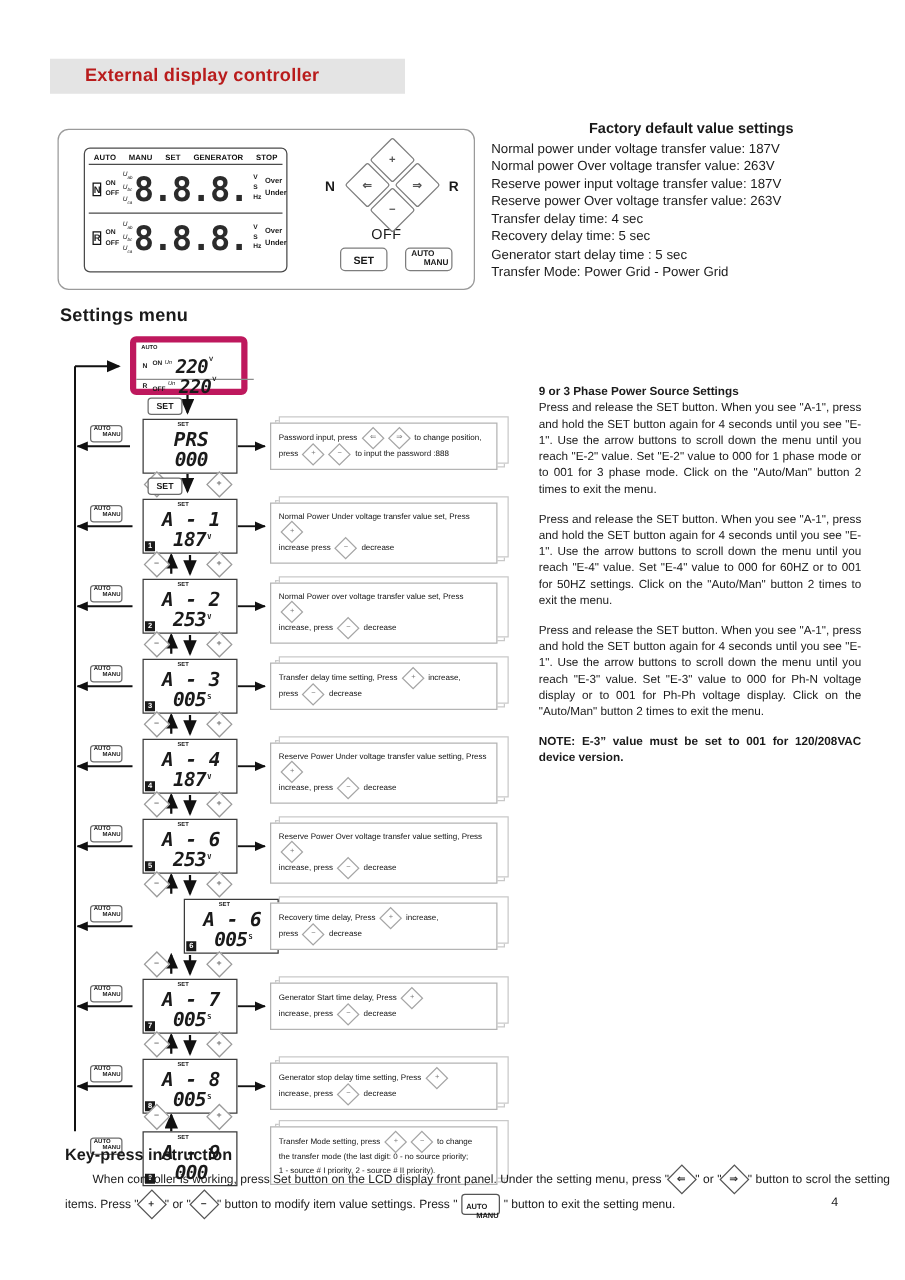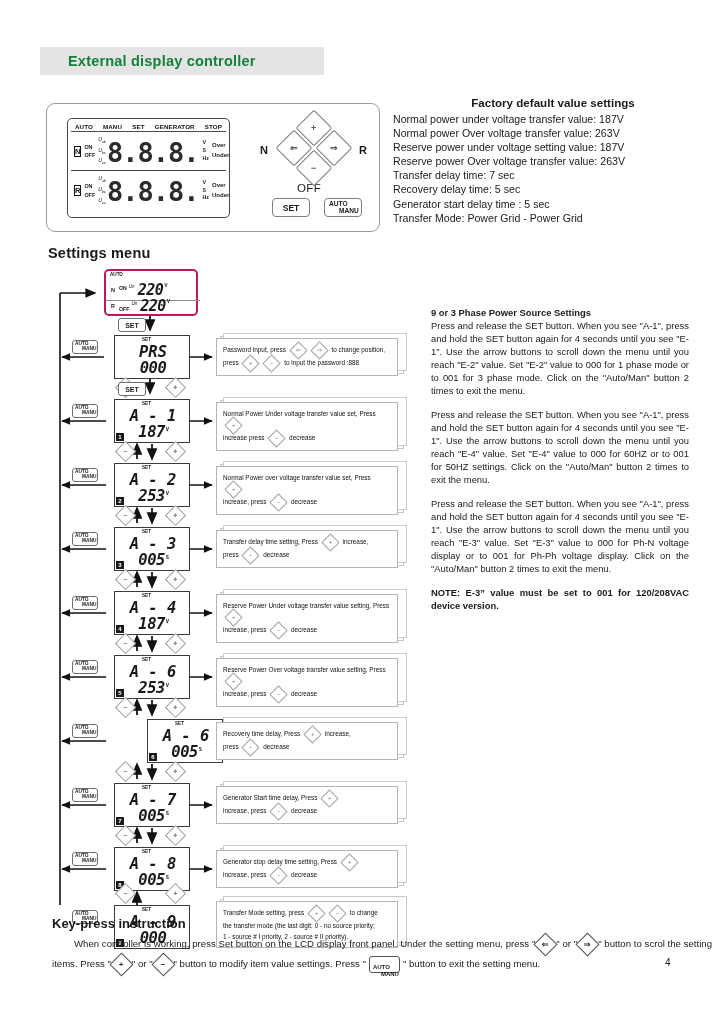--- a/index.html
+++ b/index.html
@@ -14,21 +14,21 @@
   }
 
   
   #title-banner {
     position:absolute; left:40px; top:47px; width:284px; height:28px;
     background:#e4e4e4;
     display:flex; align-items:center;
   }
   #title-banner .t {
     font-size:14.5px; font-weight:bold; letter-spacing:.2px;
-    padding-left:28px; color:#15803d;
+    padding-left:28px; color:#b91c1c;
   }
 
   
   #controller-panel {
     position:absolute; left:46px; top:103px; width:334px; height:129px;
     border:1.2px solid #9a9a9a; border-radius:9px; background:#fff;
   }
   .lcd-box {
     position:absolute; left:20px; top:14px; width:163px; height:100px;
     border:1.3px solid #4a4a4a; border-radius:5px; background:#fff;
@@ -105,21 +105,21 @@
     font-size:14.5px; font-weight:bold; letter-spacing:.2px;
   }
 
   
   #flow { position:absolute; left:0; top:0; width:724px; height:1024px; pointer-events:none;}
   #flow svg { position:absolute; left:0; top:0; }
 
   
   #disp-top {
     position:absolute; left:104px; top:269px; width:94px; height:47px;
-    border:2px solid #be185d; border-radius:5px; background:#fff;
+    border:5px solid #be185d; border-radius:5px; background:#fff;
   }
   #disp-top .auto-tag { position:absolute; left:4px; top:1px; font-size:4.6px; font-weight:bold;}
   .dt-row { position:absolute; left:0; width:94px; height:22px; display:flex; align-items:center;}
   .dt-r1 { top:8px; border-bottom:1px solid #8d8d8d;}
   .dt-r2 { top:24px; }
   .dt-nr { font-size:5.4px; font-weight:bold; margin-left:5px; width:7px;}
   .dt-on { font-size:5.2px; font-weight:bold; margin-left:1px; position:relative; top:-2px;}
   .dt-off { font-size:5.2px; font-weight:bold; margin-left:1px; position:relative; top:3px;}
   .dt-u { font-size:4.6px; font-style:italic; margin-left:2px; position:relative; top:-3px;}
   .dt-val {
@@ -303,23 +303,23 @@
       <span class="am-b">MANU</span>
     </div>
   </div>
 </div>
 
 <div id="factory">
   <h3>Factory default value settings</h3>
   <ul id="factory-list">
       <li>Normal power under voltage transfer value: 187V</li>
       <li>Normal power Over voltage transfer value: 263V</li>
-      <li>Reserve power under voltage setting value: 187V</li>
+      <li>Reserve power input voltage transfer value: 187V</li>
       <li>Reserve power Over voltage transfer value: 263V</li>
-      <li>Transfer delay time: 7 sec</li>
+      <li>Transfer delay time: 4 sec</li>
       <li>Recovery delay time: 5 sec</li>
       <li>Generator start delay time : 5 sec</li>
       <li>Transfer Mode: Power Grid - Power Grid</li>
     </ul>
 </div>
 
 <div id="settings-heading">Settings menu</div>
 
 <div id="flow">
   <svg width="724" height="1024">

